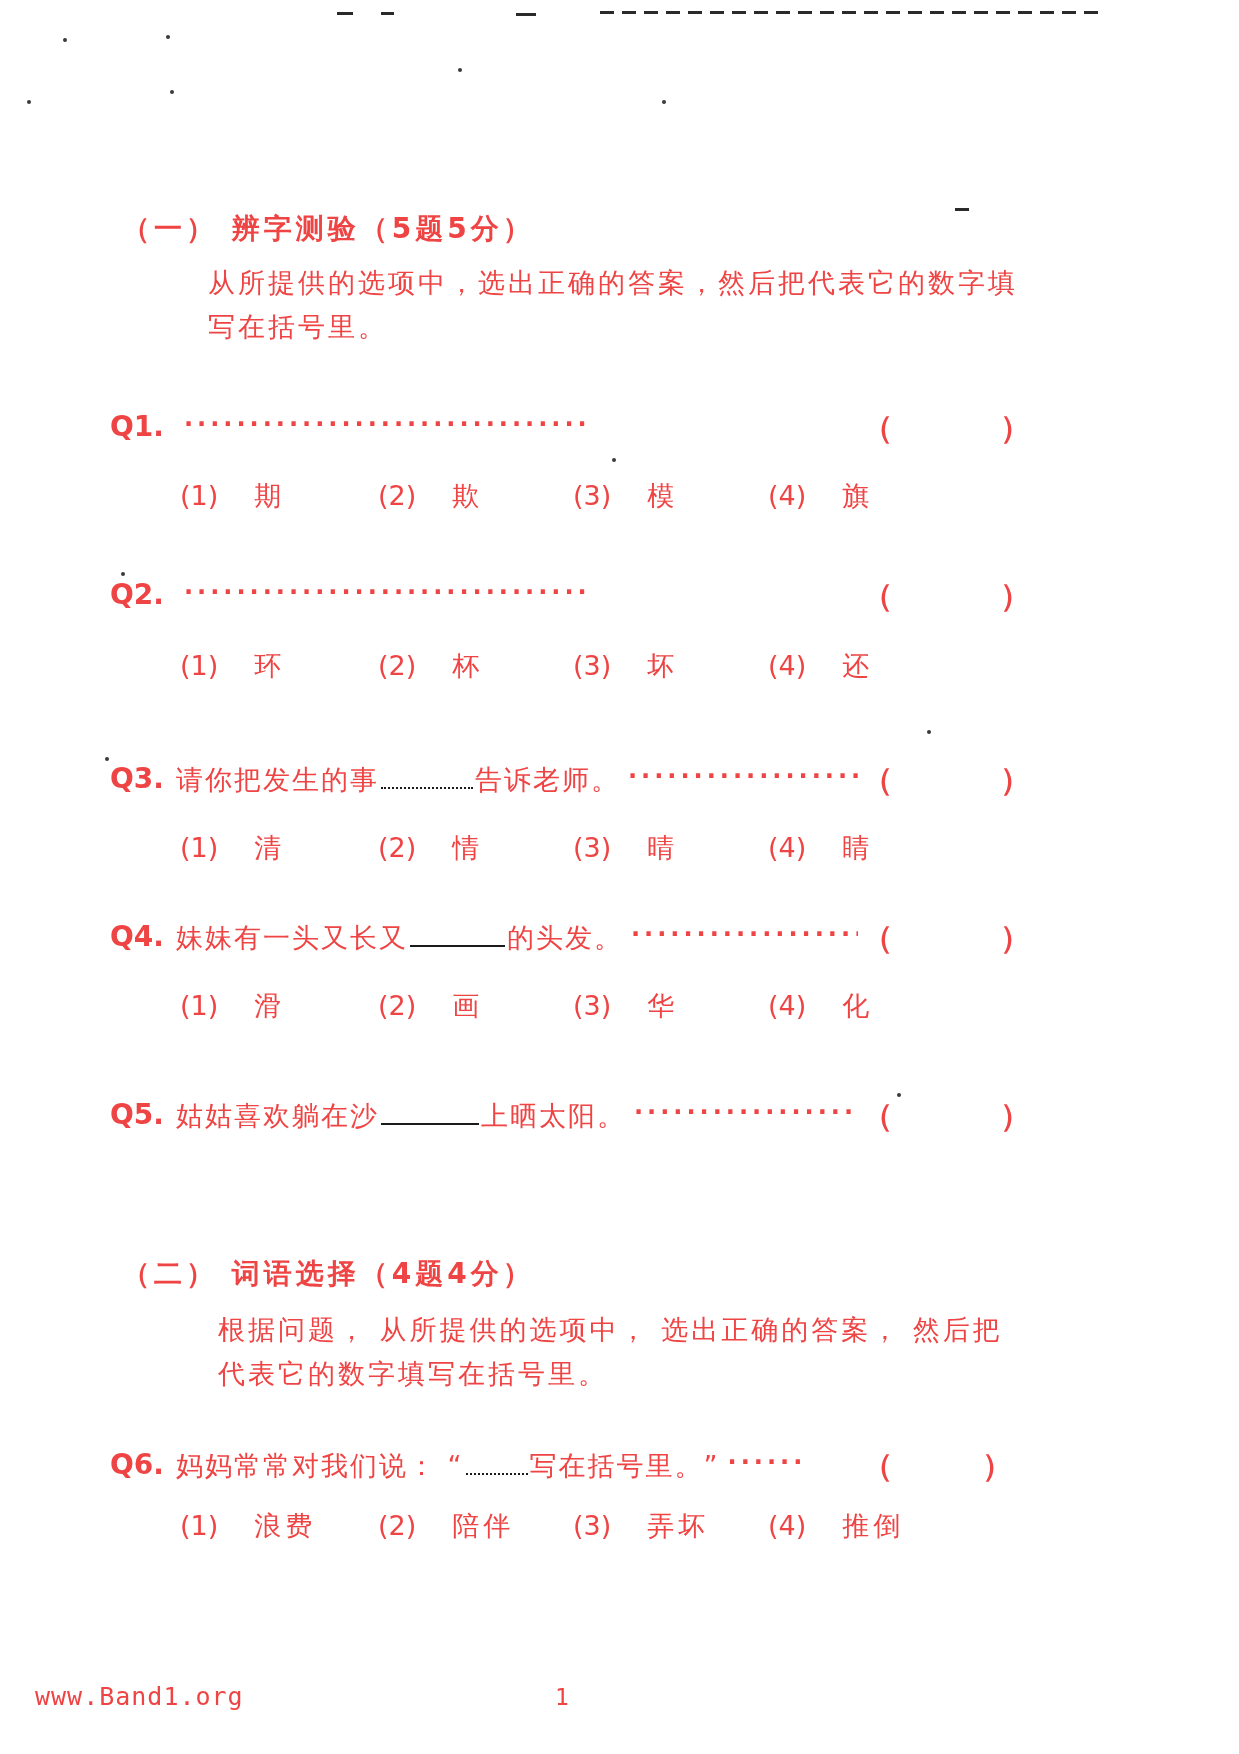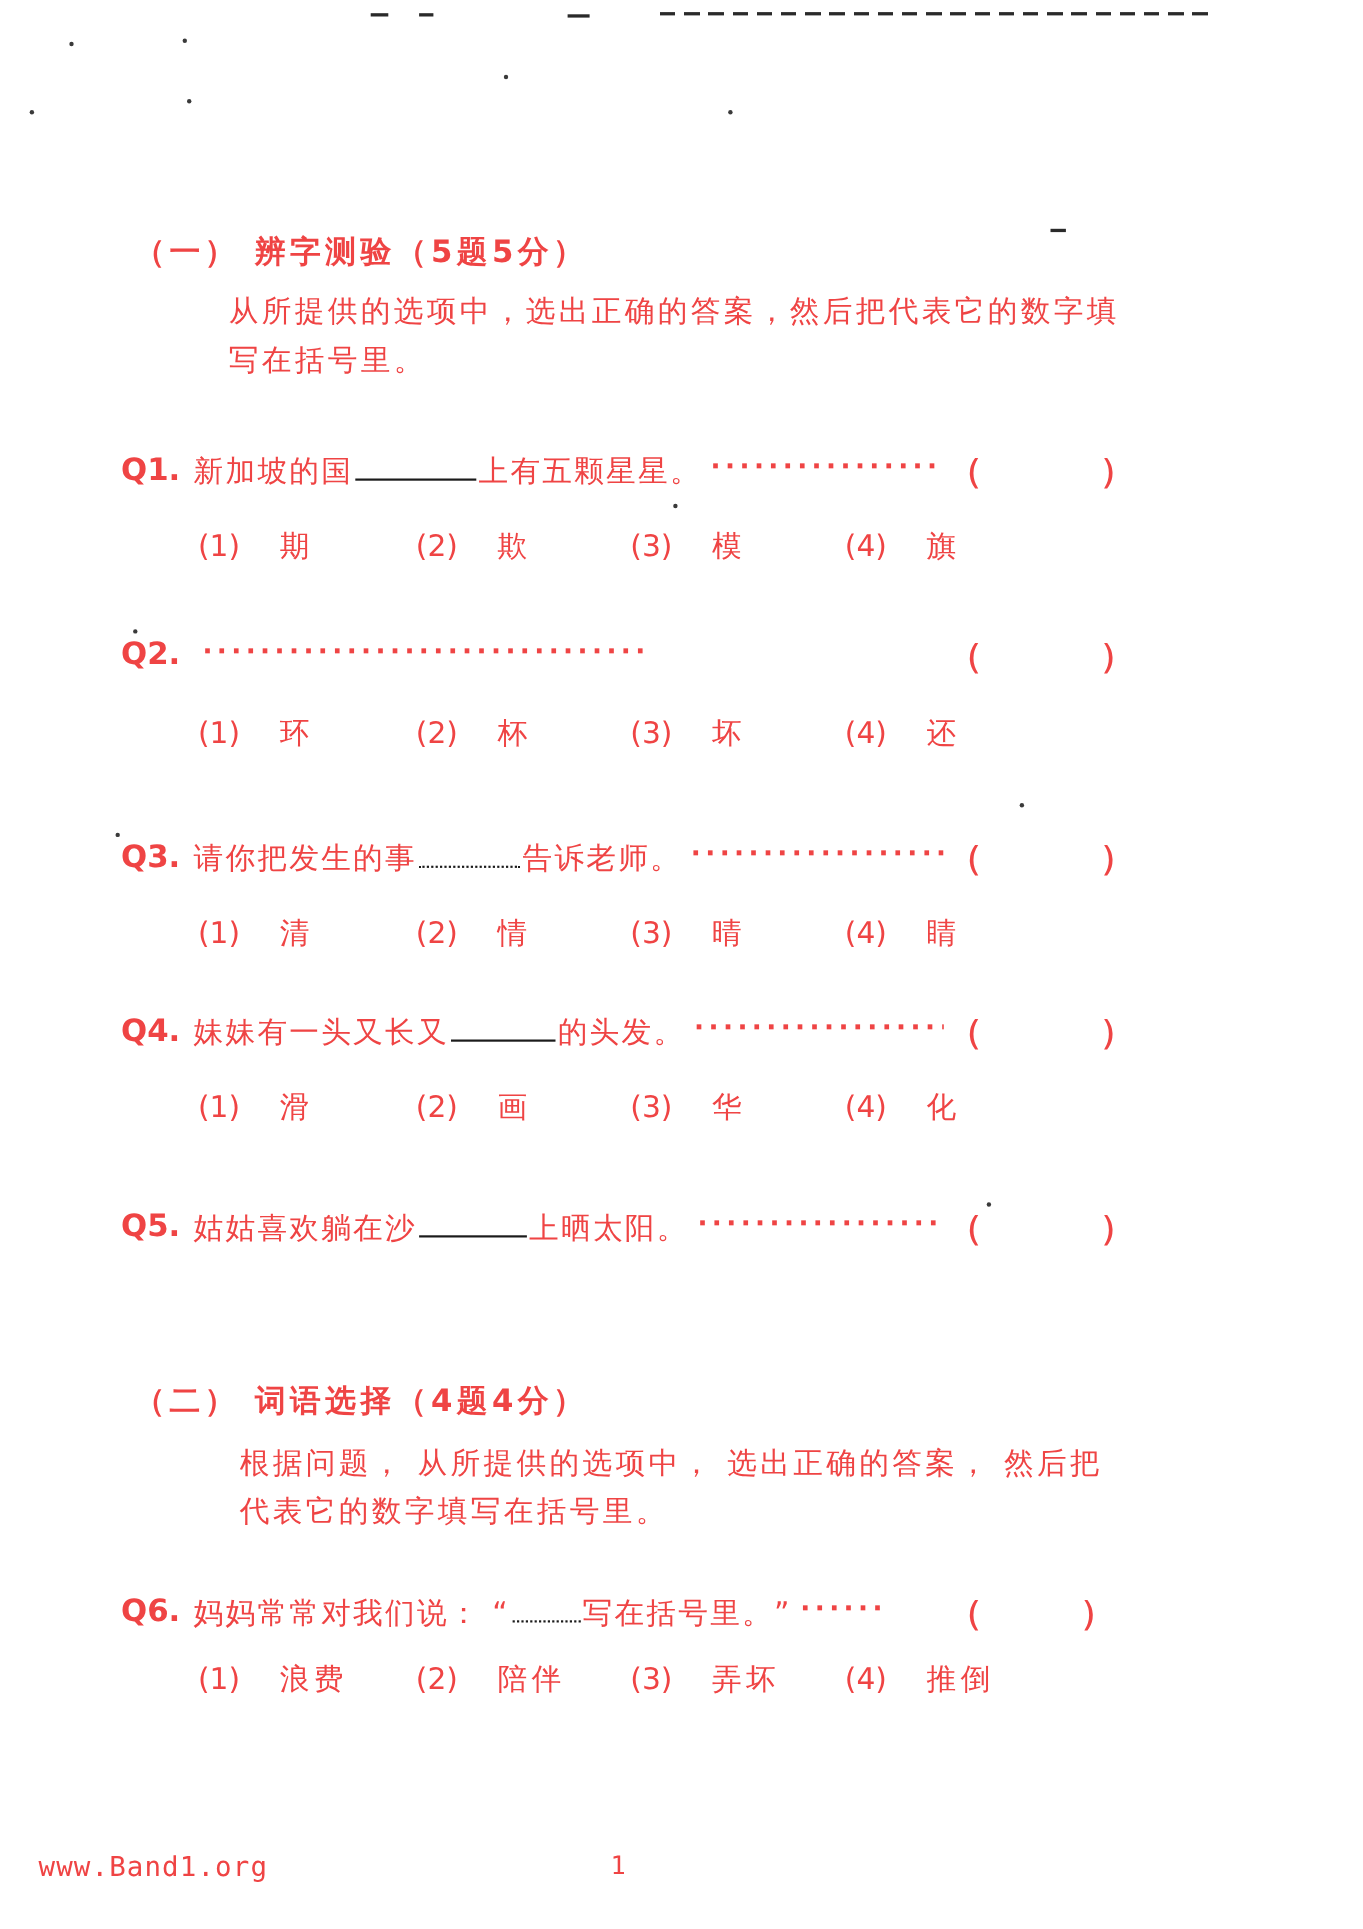--- a/index.html
+++ b/index.html
@@ -87,21 +87,20 @@
   <div class="artifact dot" style="left:927px;top:730px;"></div>
   <div class="artifact dot" style="left:105px;top:757px;"></div>
   <div class="artifact dot" style="left:897px;top:1093px;"></div>
 
   <div class="heading" style="top:210px">（一） 辨字测验（5题5分）</div>
   <div class="instr" style="top:265px">从所提供的选项中，选出正确的答案，然后把代表它的数字填</div>
   <div class="instr" style="top:309px">写在括号里。</div>
 
   <div class="q-line" style="top:410px">
     <span class="q-num">Q1.</span>
-    <span class="q-text"><span>新加坡的国</span><span class="blank b-q1"></span><span>上有五颗星星。</span></span>
     <span class="dots">·······························</span>
   </div>
   <span class="paren" style="left:862px;top:407px">（</span>
   <span class="answer-space" style="left:895px;top:407px"></span>
   <span class="paren" style="left:1000px;top:407px">）</span>
   <div class="opts" style="top:478px">
     <span class="opt o1"><span class="onum">(1)</span><span class="oword">期</span></span>
     <span class="opt o2"><span class="onum">(2)</span><span class="oword">欺</span></span>
     <span class="opt o3"><span class="onum">(3)</span><span class="oword">模</span></span>
     <span class="opt o4"><span class="onum">(4)</span><span class="oword">旗</span></span>

